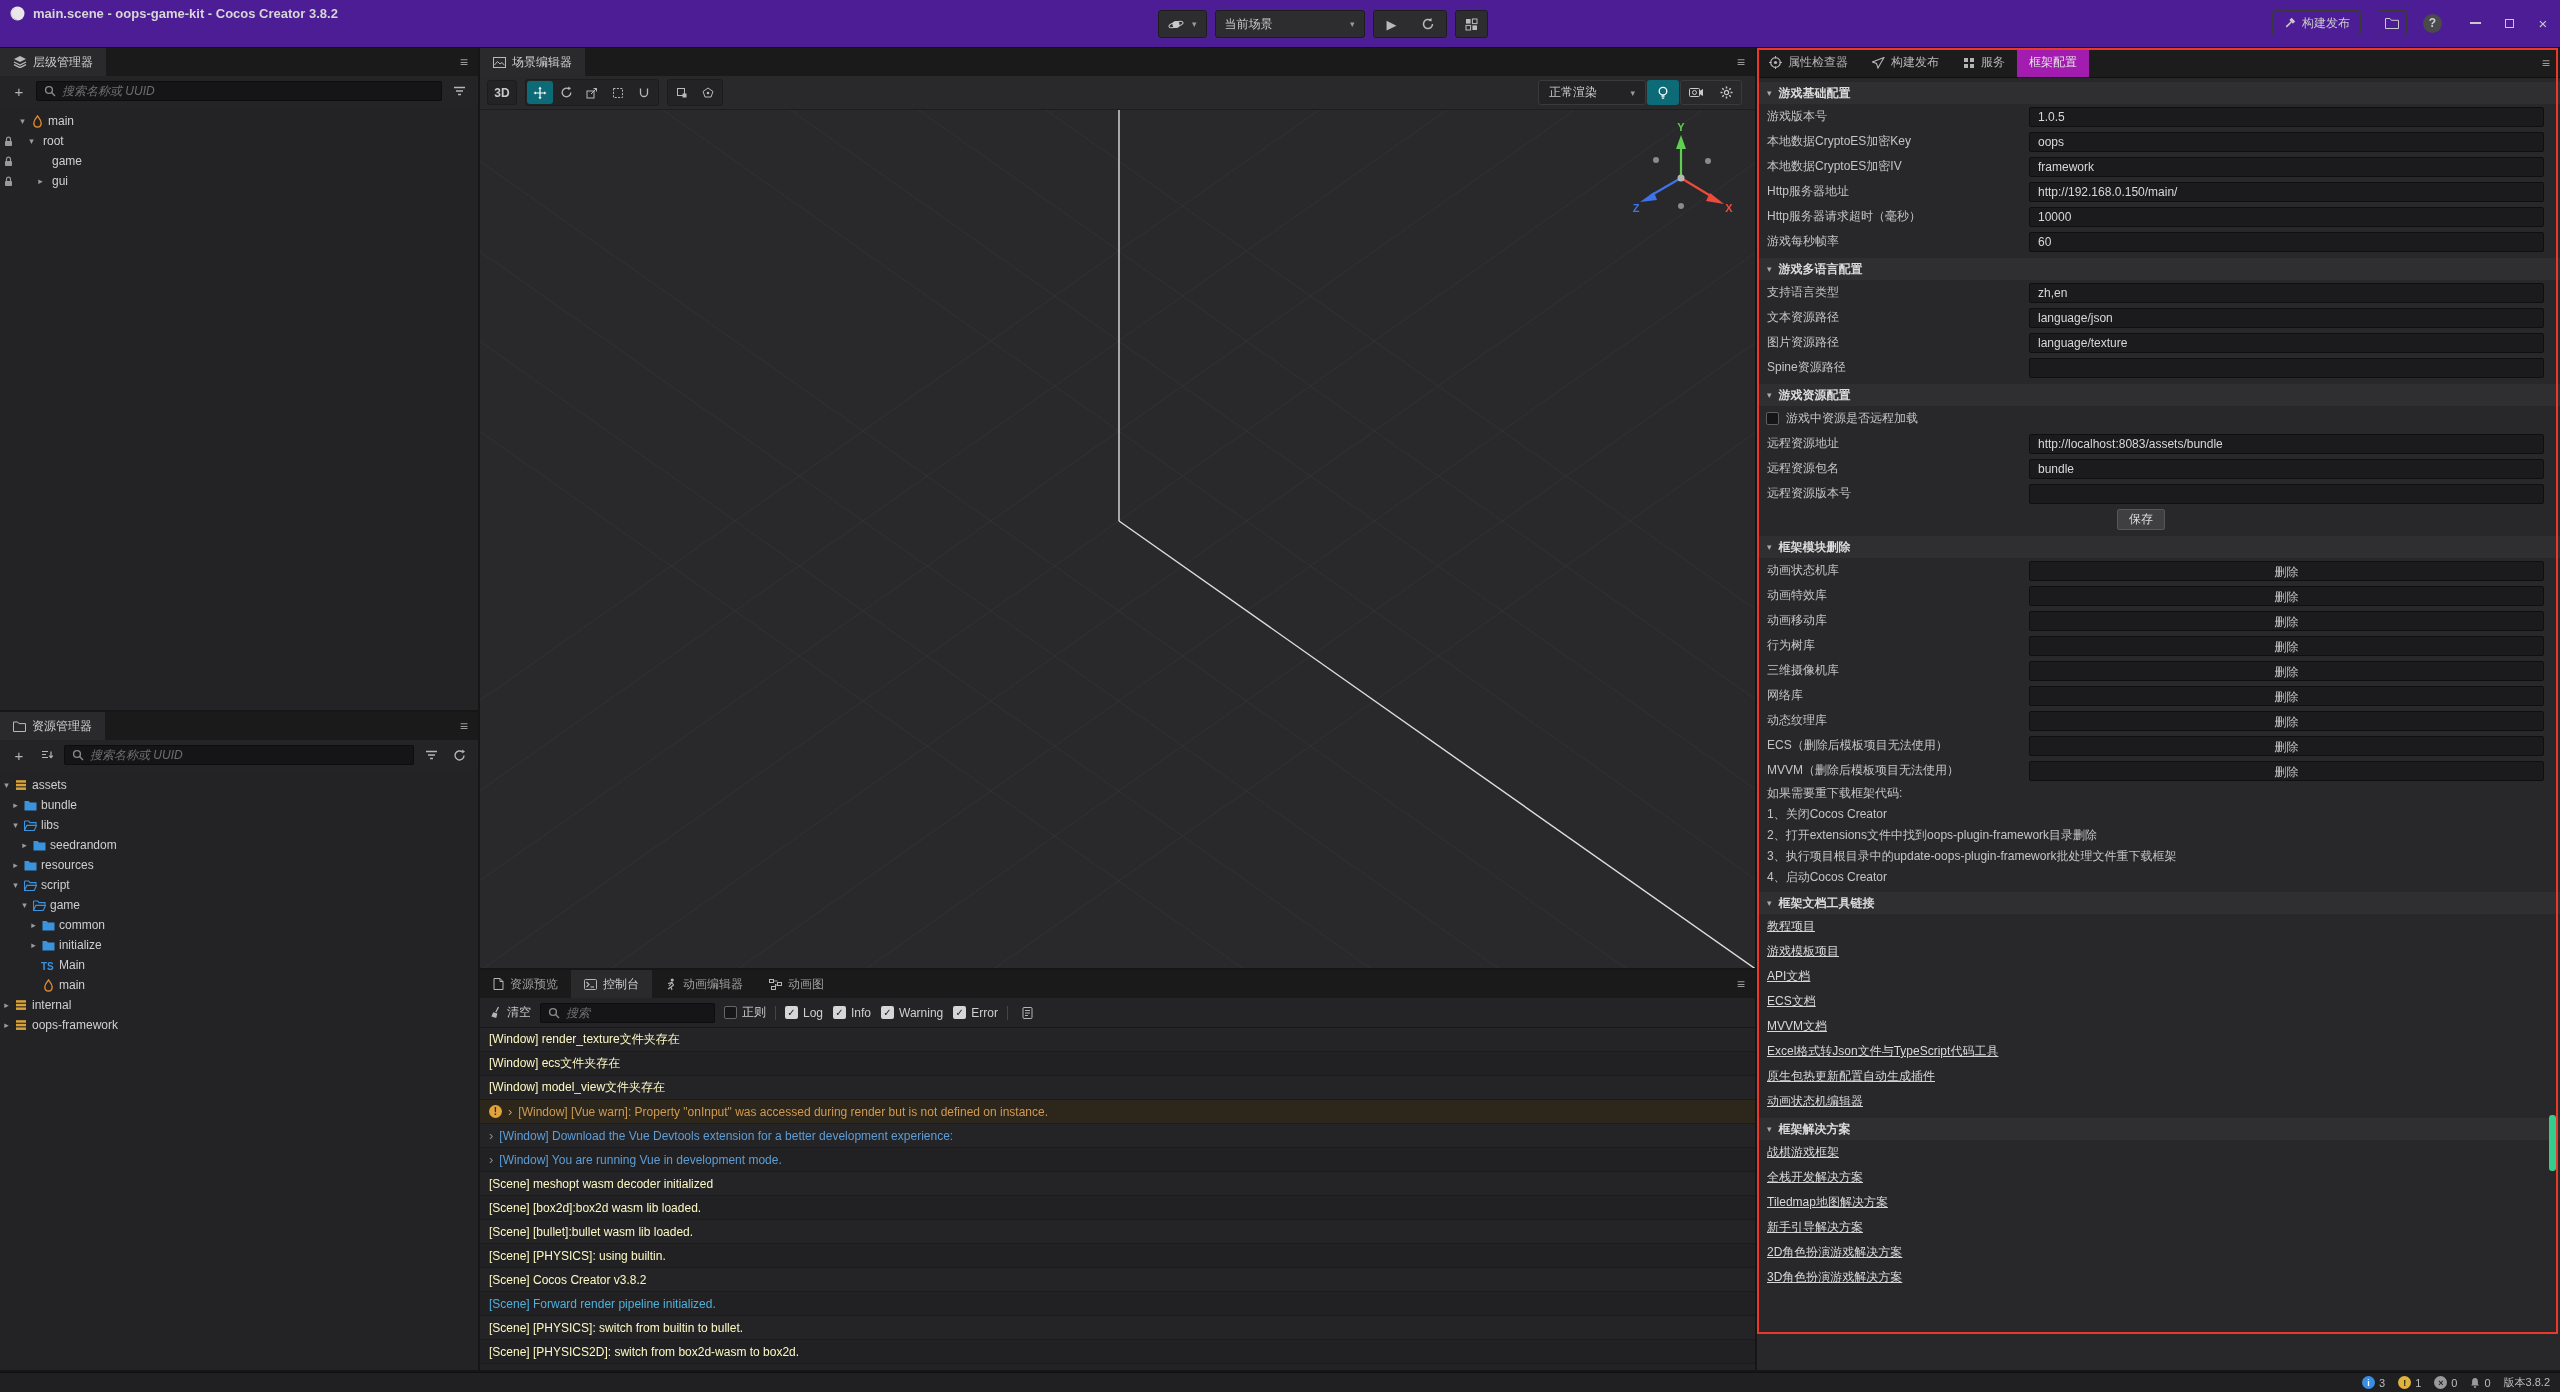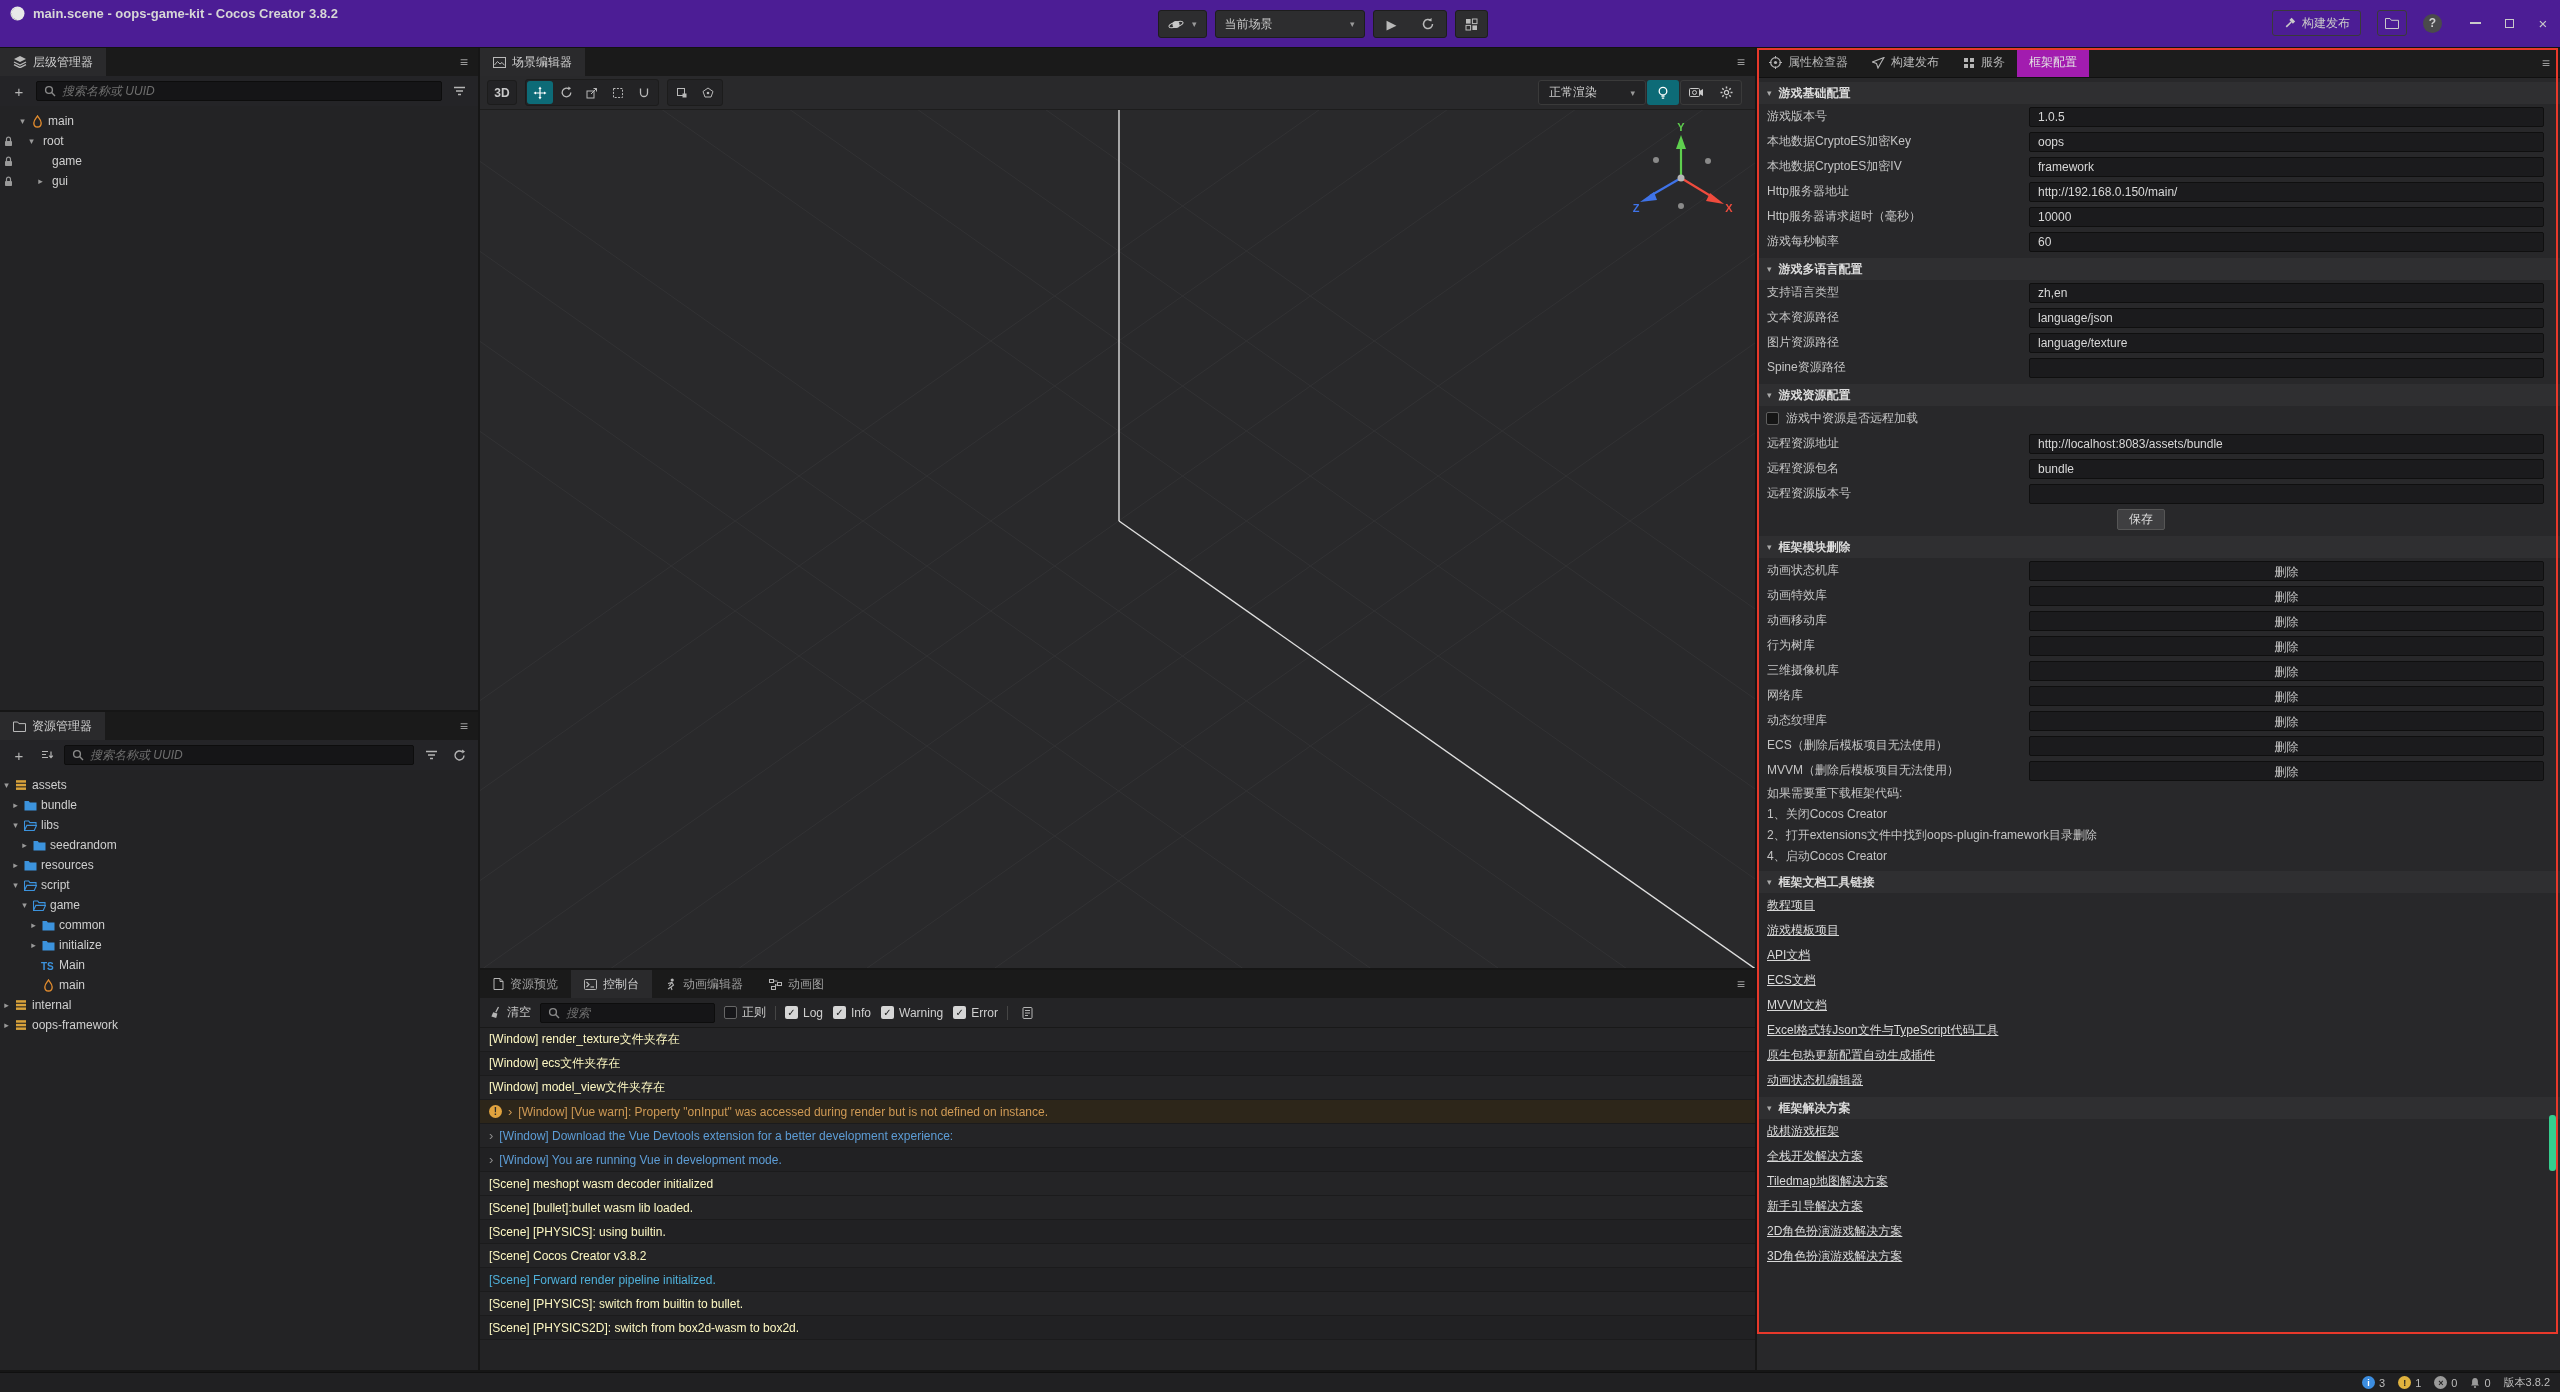--- a/index.html
+++ b/index.html
@@ -734,20 +734,24 @@
   </div>
       <div class="log-row t-info alt">
 
     <span class="log-arrow">›</span>
     <span class="log-text">[Window] You are running Vue in development mode.</span>
   </div>
       <div class="log-row t-log">
 
     <span class="log-text">[Scene] meshopt wasm decoder initialized</span>
   </div>
+      <div class="log-row t-log alt">
+
+    <span class="log-text">[Scene] [box2d]:box2d wasm lib loaded.</span>
+  </div>
       <div class="log-row t-log">
 
     <span class="log-text">[Scene] [bullet]:bullet wasm lib loaded.</span>
   </div>
       <div class="log-row t-log alt">
 
     <span class="log-text">[Scene] [PHYSICS]: using builtin.</span>
   </div>
       <div class="log-row t-log">
 
@@ -913,20 +917,21 @@
     <span class="f-label">ECS（删除后模板项目无法使用）</span>
     <span class="del-bar">删除</span>
   </div>
       <div class="f-row">
     <span class="f-label">MVVM（删除后模板项目无法使用）</span>
     <span class="del-bar">删除</span>
   </div>
       <div class="note-line">如果需要重下载框架代码:</div>
       <div class="note-line">1、关闭Cocos Creator</div>
       <div class="note-line">2、打开extensions文件中找到oops-plugin-framework目录删除</div>
+      <div class="note-line">3、执行项目根目录中的update-oops-plugin-framework批处理文件重下载框架</div>
       <div class="note-line">4、启动Cocos Creator</div>
       <div class="sec-hdr">
     <span class="sec-chev">▾</span>
     <span>框架文档工具链接</span>
   </div>
       <div class="link-row">
     <a class="ilink">教程项目</a>
   </div>
       <div class="link-row">
     <a class="ilink">游戏模板项目</a>

